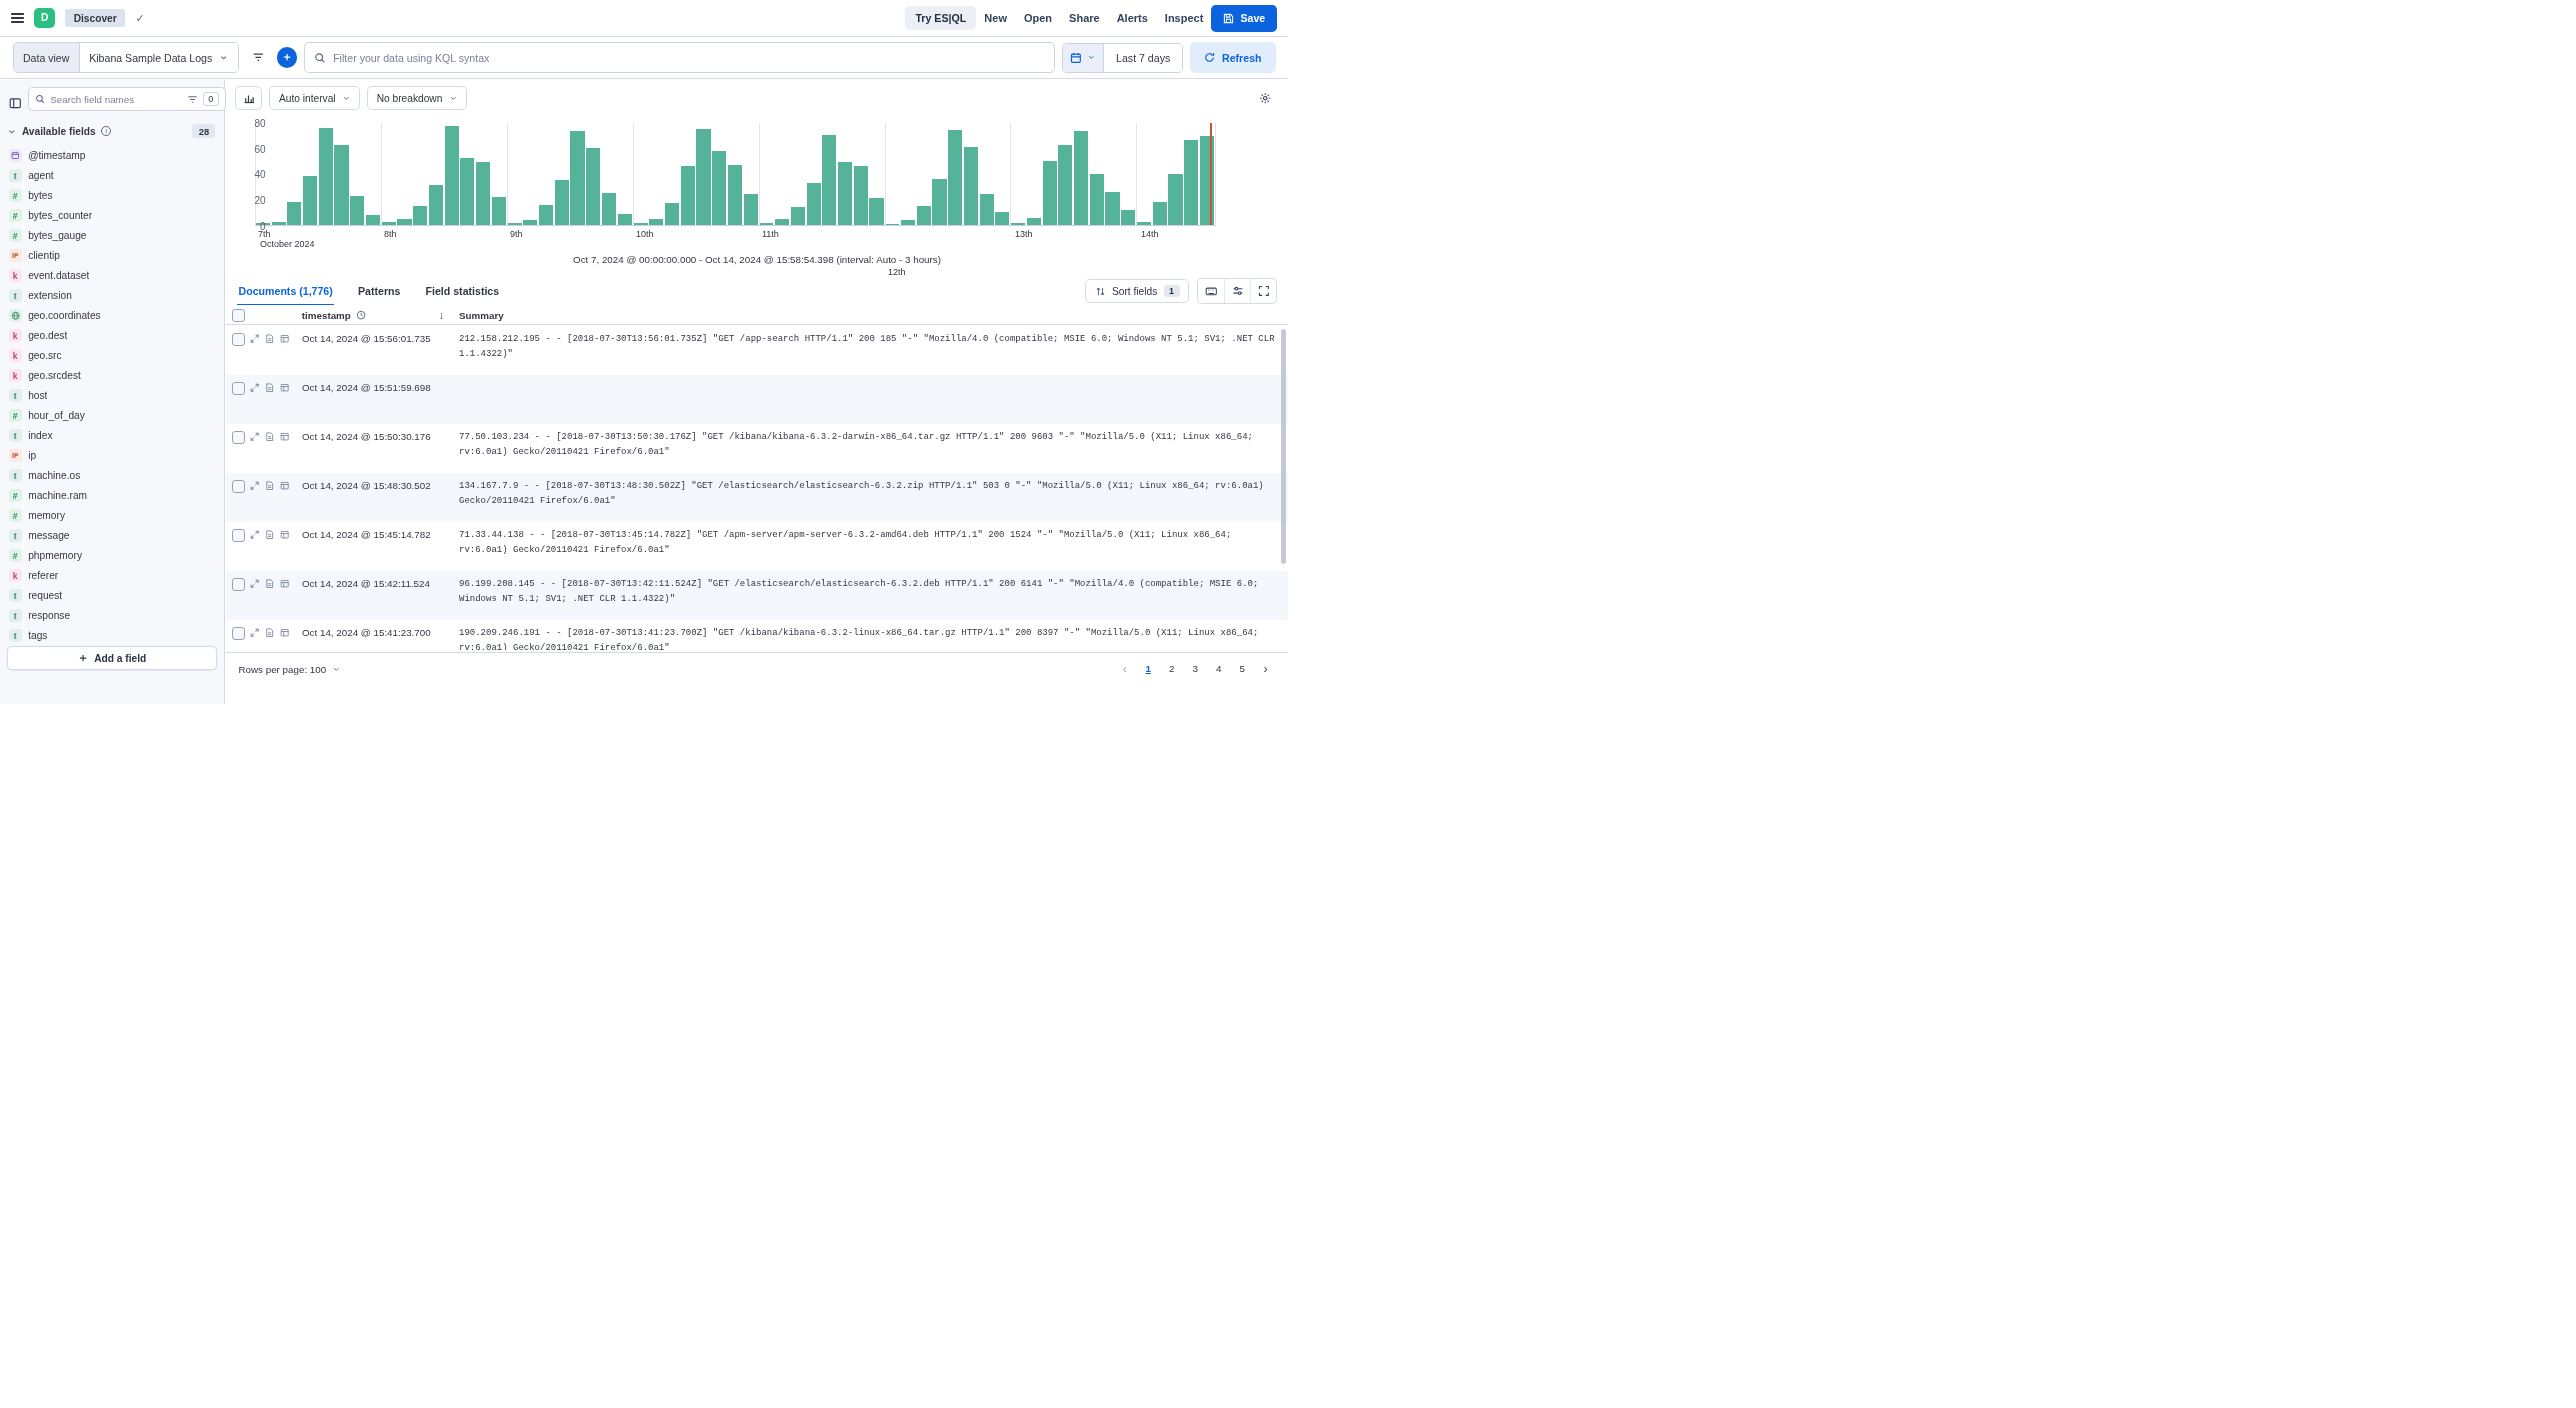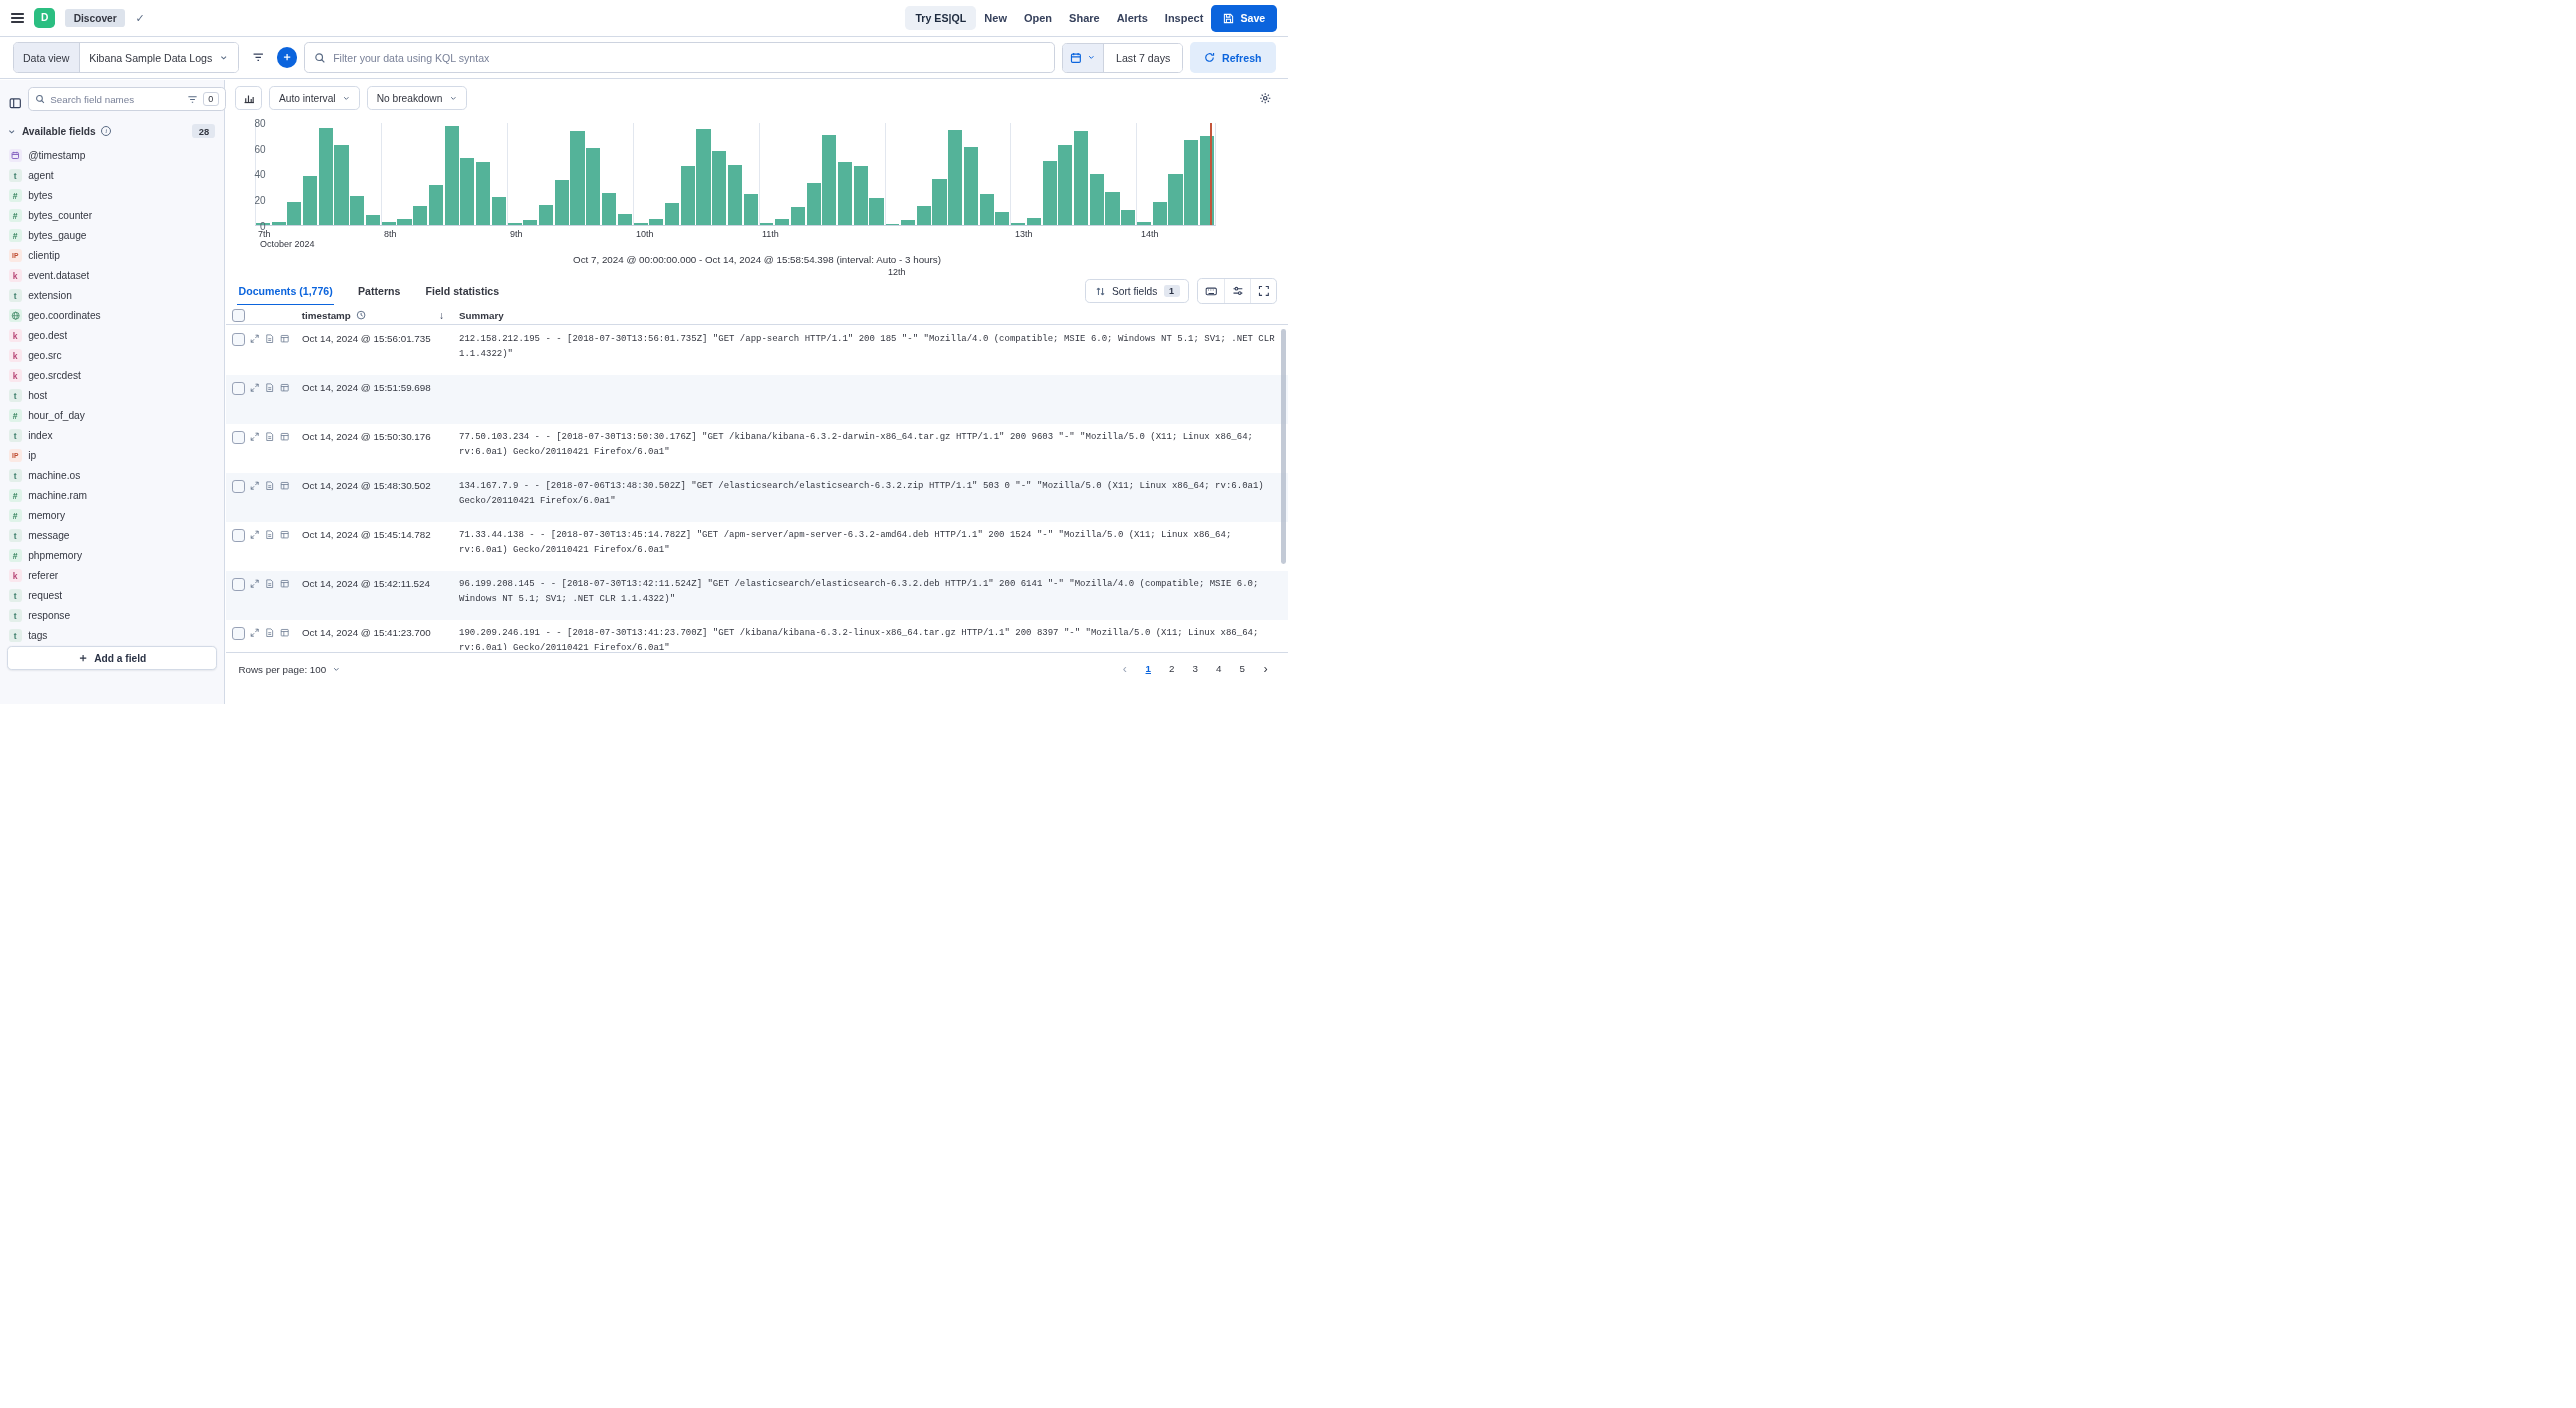--- a/index.html
+++ b/index.html
@@ -623,21 +623,21 @@
             </svg>
           </span>
           <span class="icon">
             <svg width="9.4" height="9.4" viewBox="0 0 16 16" fill="none" stroke="currentColor" stroke-width="1.2">
               <rect x="2" y="2.5" width="12" height="11" rx="1"></rect>
               <path d="M2 6h12M6.5 6v7.5"></path>
             </svg>
           </span>
         </div>
         <div class="col-time">Oct 14, 2024 @ 15:48:30.502</div>
-        <div class="col-summary">134.167.7.9 - - [2018-07-06T13:48:30.502Z] "GET /elasticsearch/elasticsearch-6.3.2.zip HTTP/1.1" 503 0 "-" "Mozilla/5.0 (X11; Linux x86_64; rv:6.0a1) Gecko/20110421 Firefox/6.0a1"</div>
+        <div class="col-summary">134.167.7.9 - - [2018-07-30T13:48:30.502Z] "GET /elasticsearch/elasticsearch-6.3.2.zip HTTP/1.1" 503 0 "-" "Mozilla/5.0 (X11; Linux x86_64; rv:6.0a1) Gecko/20110421 Firefox/6.0a1"</div>
       </div>
       <div class="doc-row">
         <div class="row-controls">
           <span class="cb"></span>
           <span class="icon">
             <svg width="9.4" height="9.4" viewBox="0 0 16 16" fill="none" stroke="currentColor" stroke-width="1.4">
               <path d="M9.5 2H14v4.5M14 2L9 7M6.5 14H2V9.5M2 14l5-5"></path>
             </svg>
           </span>
           <span class="icon">

